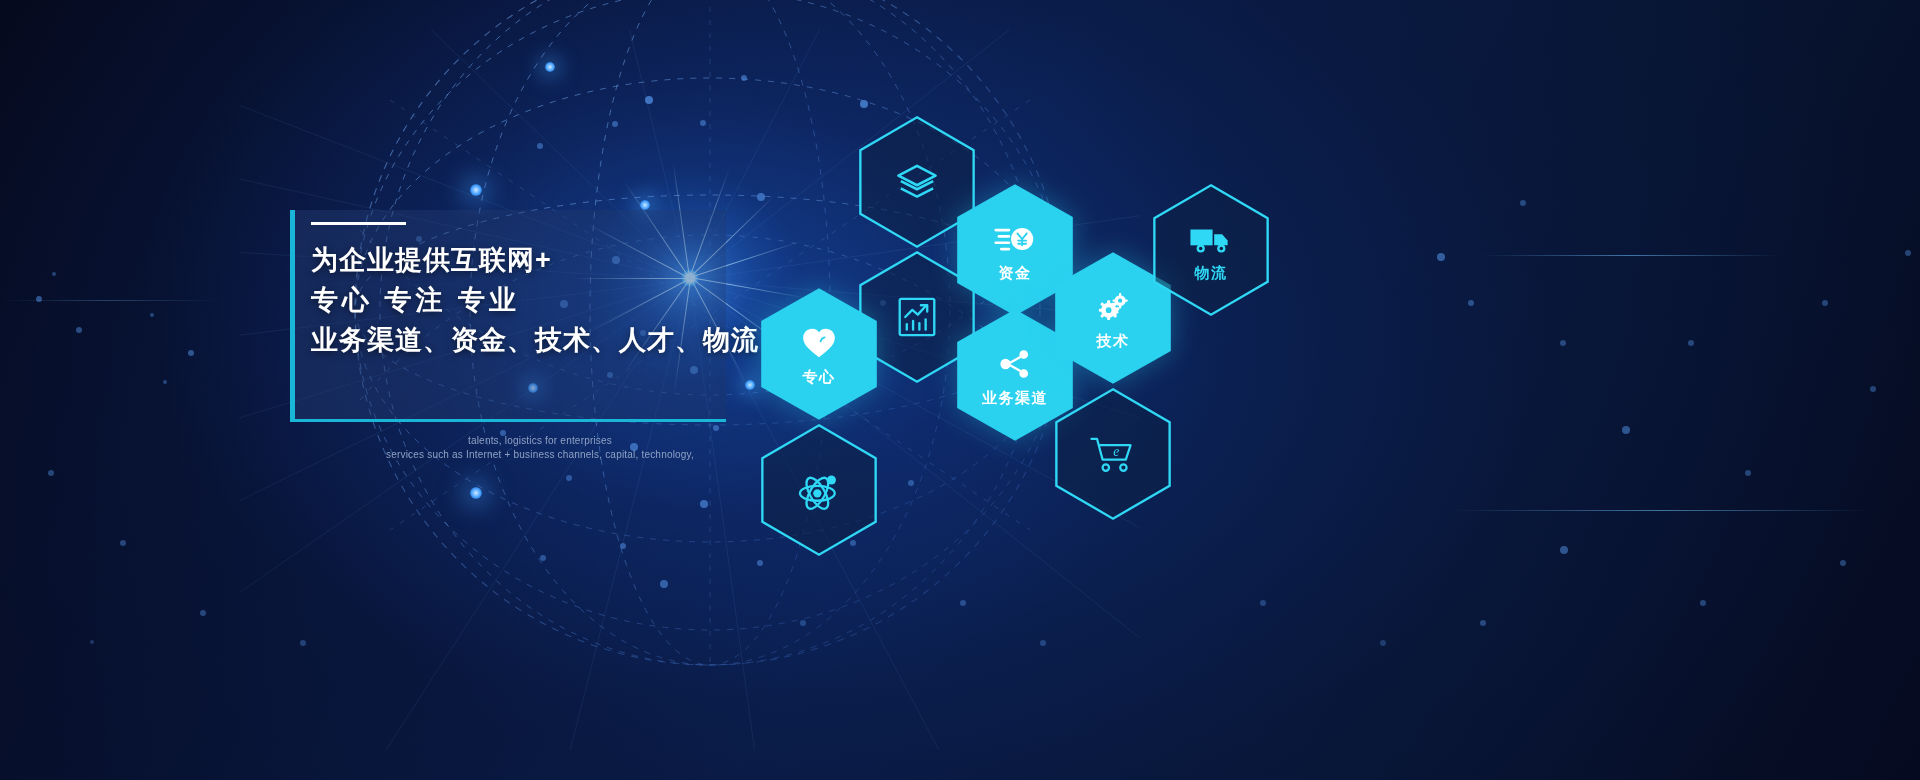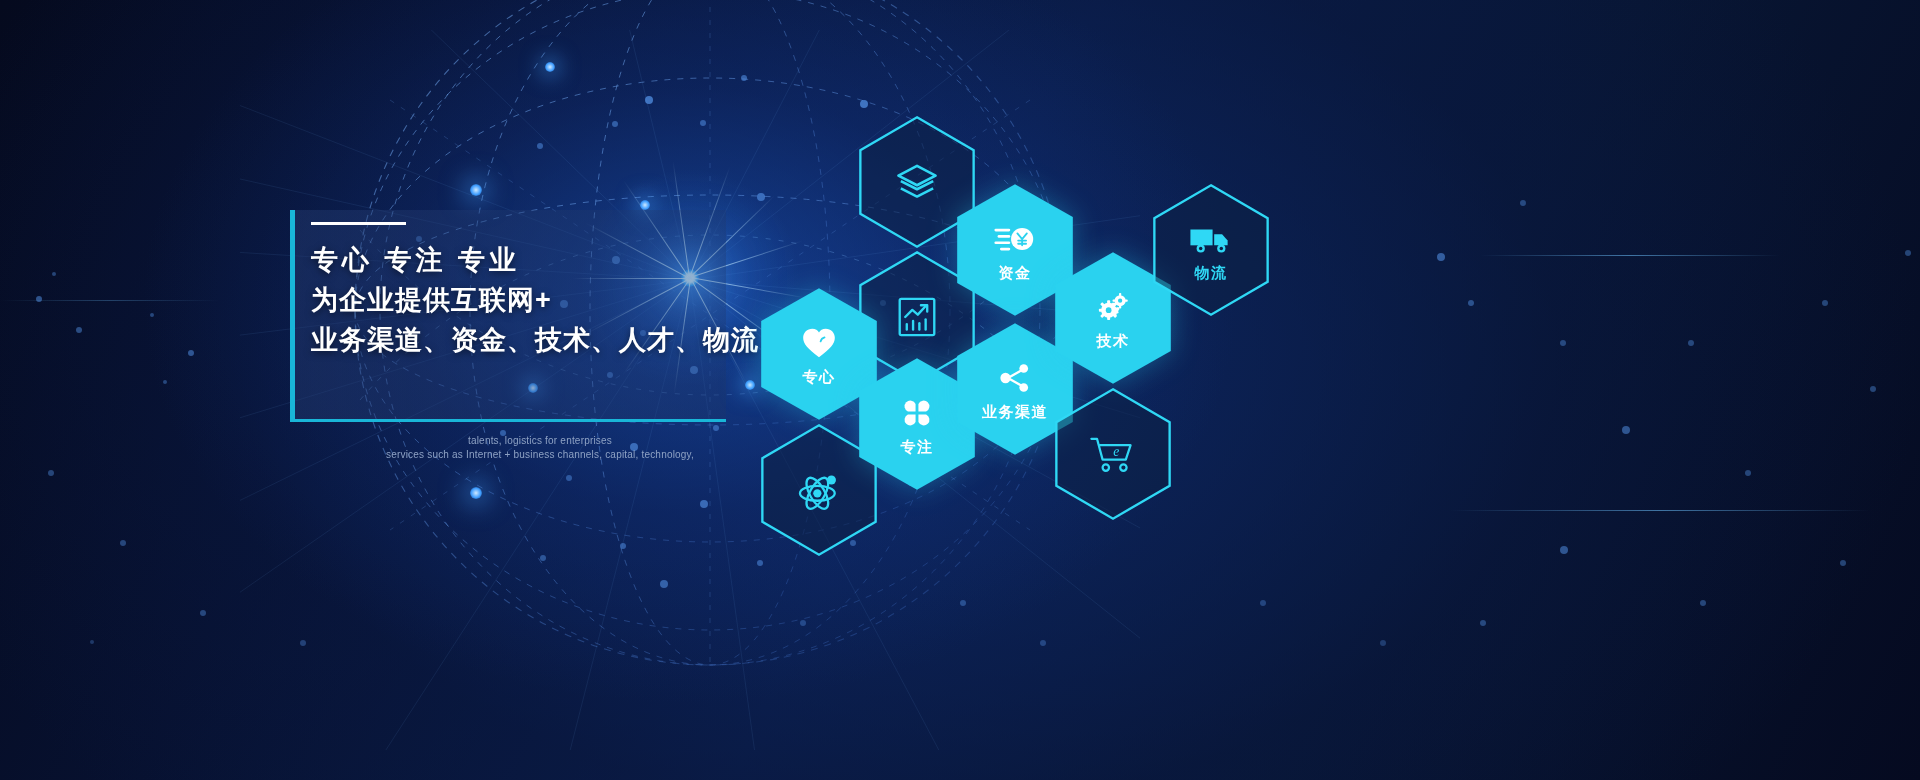--- a/index.html
+++ b/index.html
@@ -194,22 +194,22 @@
       <span class="dot" style="left:800px;top:620px;width:6px;height:6px;background:rgba(86,150,235,0.35);"></span>
     </div>
 
   <div class="hline" style="left:1480px;top:255px;width:300px;"></div>
   <div class="hline" style="left:1450px;top:510px;width:420px;"></div>
   <div class="hline" style="left:0px;top:300px;width:220px;opacity:.5;"></div>
 
   <div class="panel"></div>
   <div class="panel-inner">
     <div class="rule"></div>
+    <div class="ln">为企业提供互联网+</div>
     <div class="ln l1">专心 专注 专业</div>
-    <div class="ln">为企业提供互联网+</div>
     <div class="ln">业务渠道、资金、技术、人才、物流</div>
   </div>
   <div class="sub">
     <div>talents, logistics for enterprises</div>
     <div>services such as Internet + business channels, capital, technology,</div>
   </div>
 
   <div class="hexwrap" id="hexwrap">
       <div class="hex outline" style="left:118px;top:20px;width:118px;height:134px;">
         <div class="shape">
@@ -280,40 +280,20 @@
                 <ellipse cx="27" cy="30" rx="21" ry="9"></ellipse>
                 <ellipse cx="27" cy="30" rx="21" ry="9" transform="rotate(60 27 30)"></ellipse>
                 <ellipse cx="27" cy="30" rx="21" ry="9" transform="rotate(-60 27 30)"></ellipse>
               </g>
               <circle cx="27" cy="30" r="5" fill="#2fd8f5"></circle>
               <circle cx="44" cy="14" r="5.5" fill="#2fd8f5"></circle>
             </svg>
           </span>
         </div>
       </div>
-      <div class="hex filled glow" style="left:118px;top:262px;width:118px;height:134px;">
-        <div class="shape">
-          <svg class="poly" viewBox="0 0 100 114" preserveAspectRatio="none">
-            <polygon points="50,1 99,29 99,85 50,113 1,85 1,29" fill="#2ad2ef"></polygon>
-          </svg>
-        </div>
-        <div class="content">
-          <span>
-            <svg class="ico" width="38" height="38" viewBox="0 0 48 48">
-              <g fill="#ffffff">
-                <path d="M22.2 22.2H12.5a7.3 7.3 0 1 1 9.7-9.7v9.7z"></path>
-                <path d="M25.8 22.2V12.5a7.3 7.3 0 1 1 9.7 9.7h-9.7z"></path>
-                <path d="M25.8 25.8h9.7a7.3 7.3 0 1 1-9.7 9.7v-9.7z"></path>
-                <path d="M22.2 25.8v9.7a7.3 7.3 0 1 1-9.7-9.7h9.7z"></path>
-              </g>
-            </svg>
-          </span>
-          <span class="lbl">专注</span>
-        </div>
-      </div>
       <div class="hex filled glow" style="left:216px;top:88px;width:118px;height:134px;">
         <div class="shape">
           <svg class="poly" viewBox="0 0 100 114" preserveAspectRatio="none">
             <polygon points="50,1 99,29 99,85 50,113 1,85 1,29" fill="#2ad2ef"></polygon>
           </svg>
         </div>
         <div class="content">
           <span>
             <svg class="ico" width="46" height="38" viewBox="0 0 56 48">
               <g fill="#ffffff">
@@ -322,21 +302,21 @@
                 <rect x="2" y="27" width="20" height="3.4" rx="1.7"></rect>
                 <rect x="9" y="35" width="13" height="3.4" rx="1.7"></rect>
               </g>
               <circle cx="37" cy="24" r="14" fill="#ffffff"></circle>
               <path d="M31 17l6 7 6-7M37 24v8M32 26h10M32 30h10" stroke="#2ad2ef" stroke-width="2.3" fill="none" stroke-linecap="round"></path>
             </svg>
           </span>
           <span class="lbl">资金</span>
         </div>
       </div>
-      <div class="hex filled glow" style="left:216px;top:227px;width:118px;height:134px;">
+      <div class="hex filled glow" style="left:216px;top:213px;width:118px;height:134px;">
         <div class="shape">
           <svg class="poly" viewBox="0 0 100 114" preserveAspectRatio="none">
             <polygon points="50,1 99,29 99,85 50,113 1,85 1,29" fill="#2ad2ef"></polygon>
           </svg>
         </div>
         <div class="content">
           <span>
             <svg class="ico" width="38" height="38" viewBox="0 0 48 48">
               <g stroke="#ffffff" stroke-width="3" fill="none">
                 <path d="M15 24l18-10M15 24l18 10"></path>

